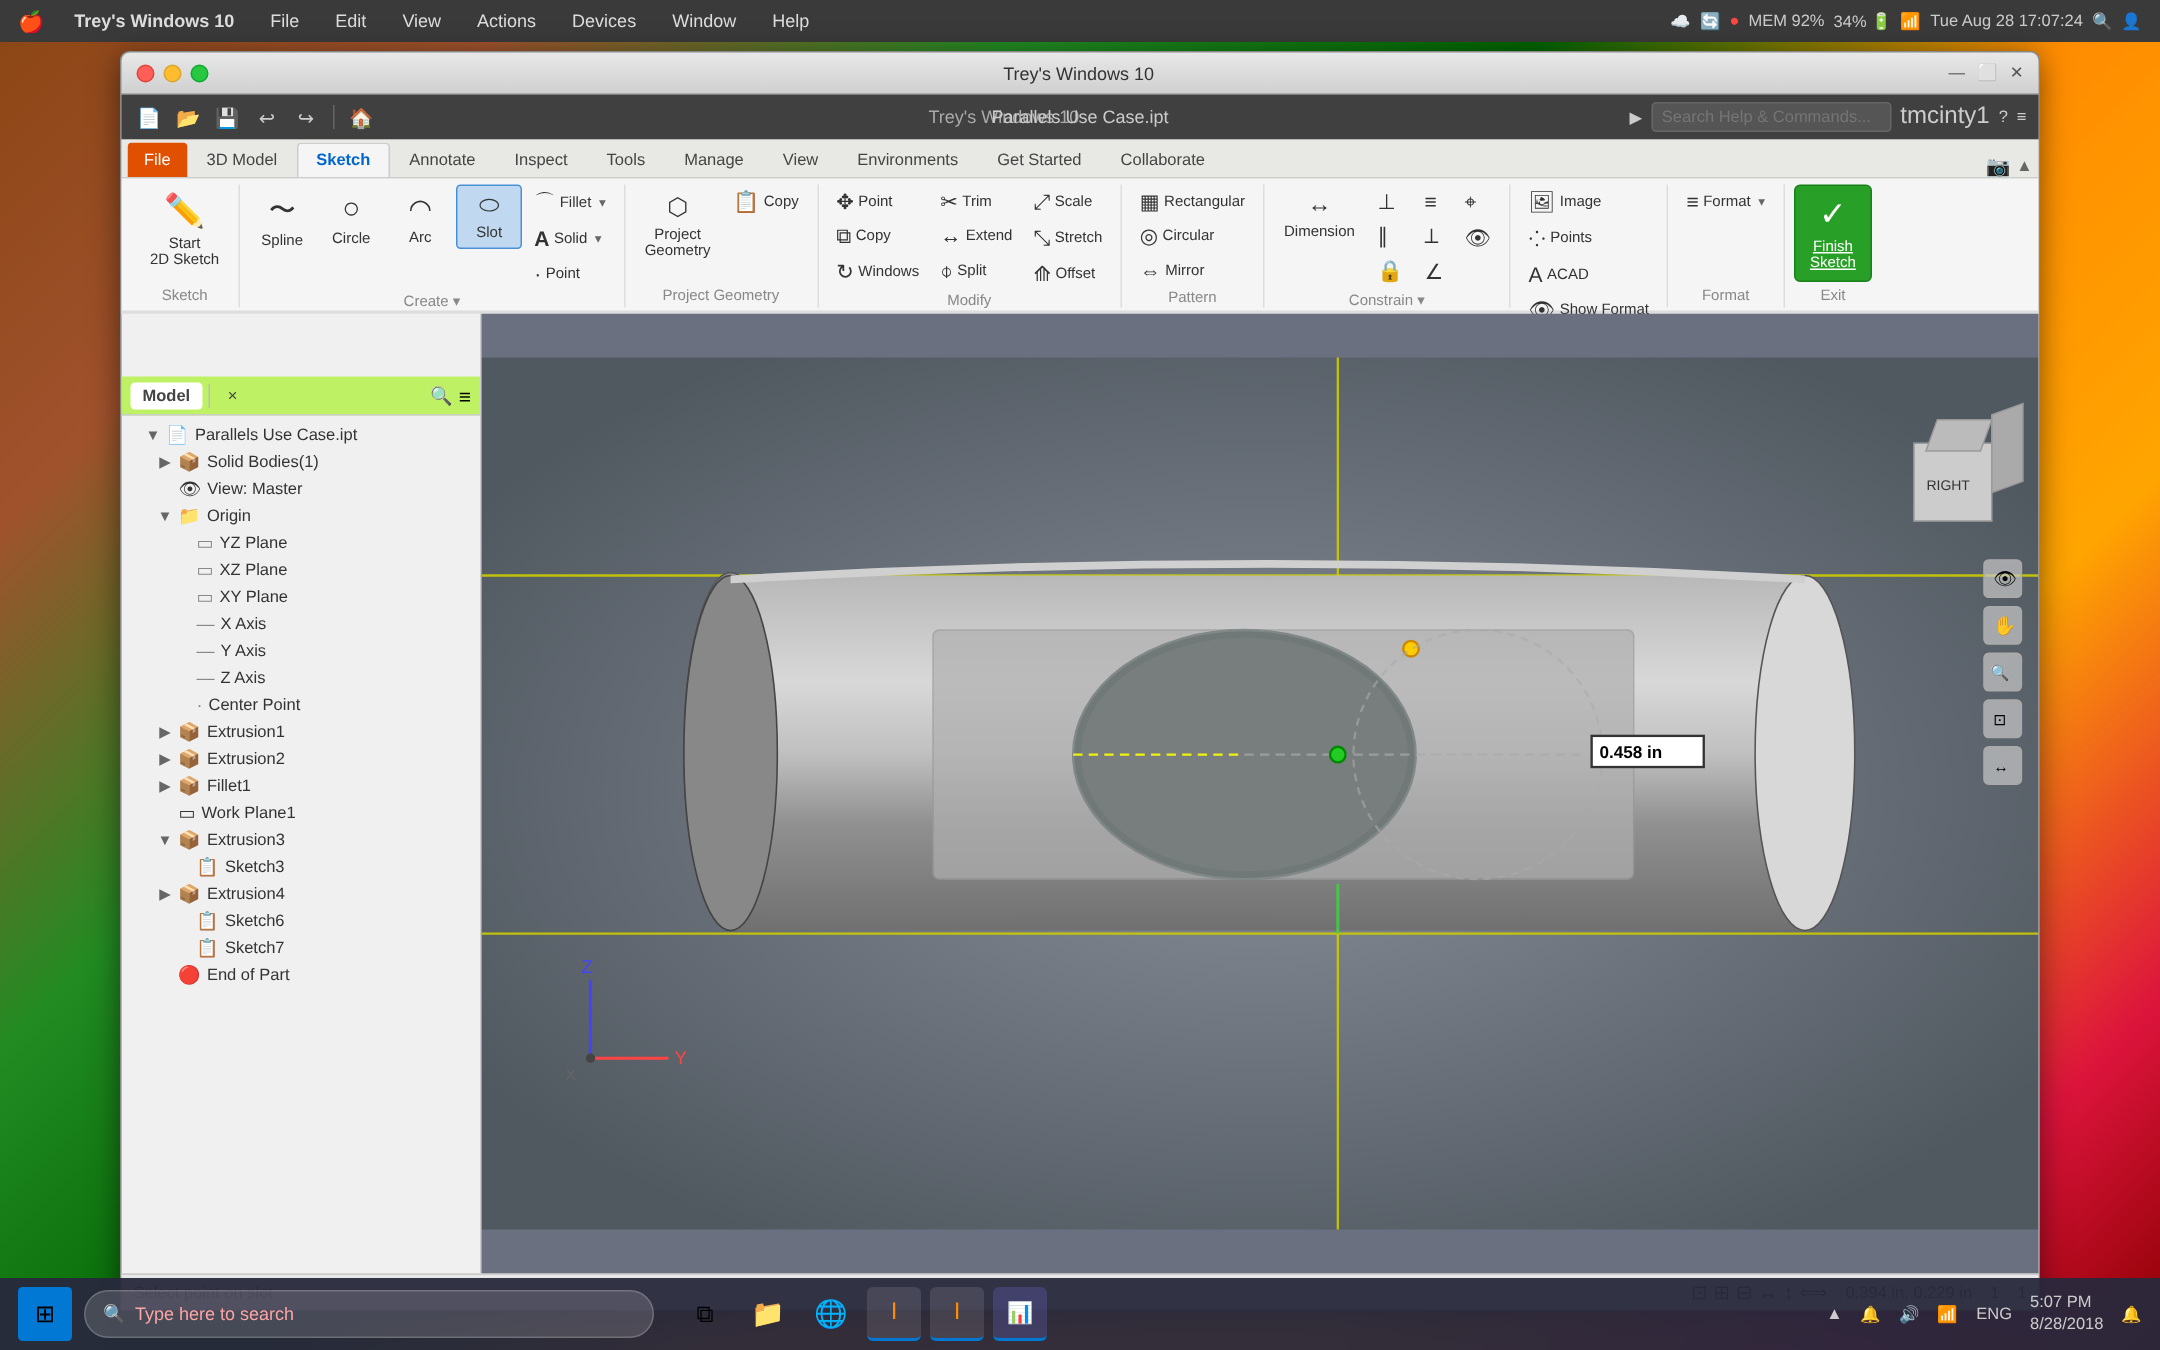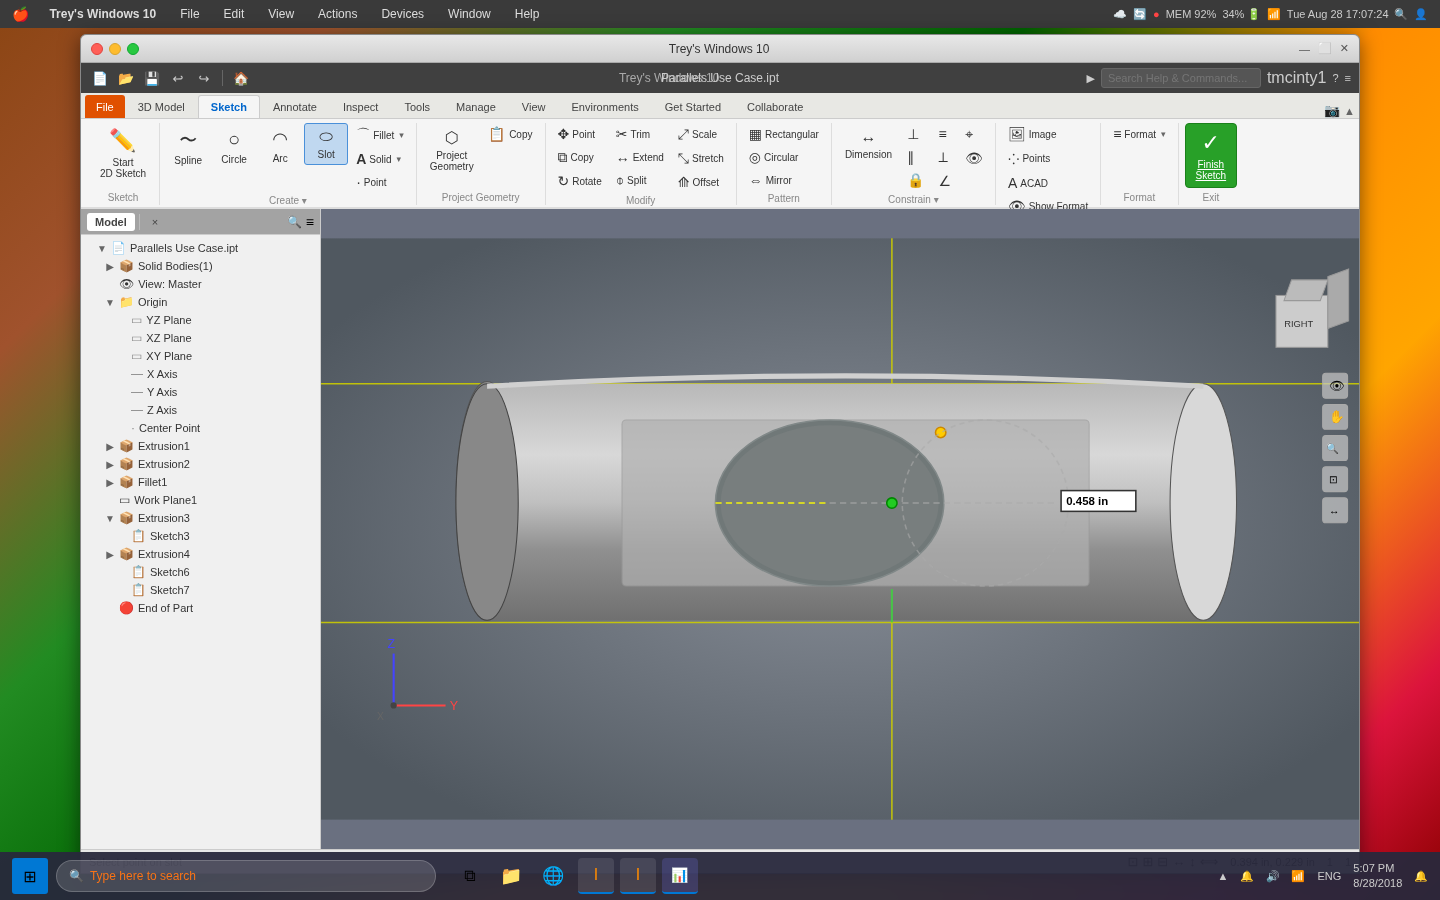--- a/index.html
+++ b/index.html
@@ -133,24 +133,25 @@
     }
 
     
     .left-panel {
       width: 240px; flex-shrink: 0;
       background: #f0f0f0;
       border-right: 1px solid #ccc;
       display: flex; flex-direction: column;
     }
     .panel-tabs {
-      height: 26px; background: #a3a3a3;
+      height: 26px; background: #bef264;
       display: flex; align-items: center;
       padding: 0 6px; gap: 2px;
       border-bottom: 1px solid #ccc;
+      margin-top: 42px;
     }
     .panel-tab {
       padding: 3px 8px; font-size: 11px; cursor: pointer;
       border-radius: 3px; color: #444;
     }
     .panel-tab.active { background: #fff; font-weight: 600; }
     .panel-tree { flex: 1; overflow-y: auto; padding: 4px 0; }
     .tree-item {
       padding: 2px 4px 2px 16px; font-size: 11px; cursor: pointer;
       display: flex; align-items: center; gap: 4px; color: #333;
@@ -379,21 +380,21 @@
           <div class="ribbon-btn-small">
             <span class="icon-sm">✥</span>
             <span>Point</span>
           </div>
           <div class="ribbon-btn-small">
             <span class="icon-sm">⧉</span>
             <span>Copy</span>
           </div>
           <div class="ribbon-btn-small">
             <span class="icon-sm">↻</span>
-            <span>Rotate</span>
+            <span>Windows</span>
           </div>
         </div>
         <div class="ribbon-col">
           <div class="ribbon-btn-small">
             <span class="icon-sm">✂</span>
             <span>Trim</span>
           </div>
           <div class="ribbon-btn-small">
             <span class="icon-sm">↔</span>
             <span>Extend</span>
@@ -761,21 +762,21 @@
       <span>1</span>
     </div>
   </div>
 
 </div>
 
 <div class="taskbar">
   <div class="taskbar-start">⊞</div>
   <div class="taskbar-search">
     <span style="margin-right:6px;">🔍</span>
-    <span style="color:#f97316;">Type here to search</span>
+    <span style="color:#fca5a5;">Type here to search</span>
   </div>
   <div class="taskbar-center">
     <div class="taskbar-icon" style="font-size:16px;">⧉</div>
     <div class="taskbar-icon">📁</div>
     <div class="taskbar-icon">🌐</div>
     <div class="taskbar-icon active" style="color:#ff8c00;font-size:16px;">I</div>
     <div class="taskbar-icon active" style="color:#ff8c00;font-size:16px;">I</div>
     <div class="taskbar-icon active" style="background:rgba(100,100,200,0.3);font-size:14px;">📊</div>
   </div>
   <div class="taskbar-right">

